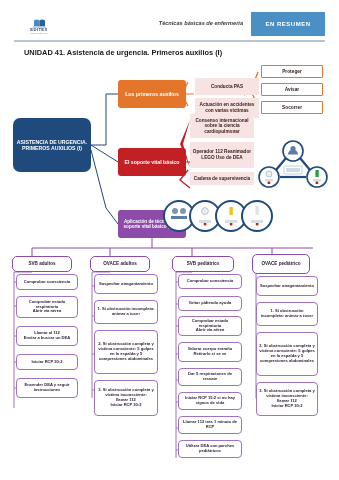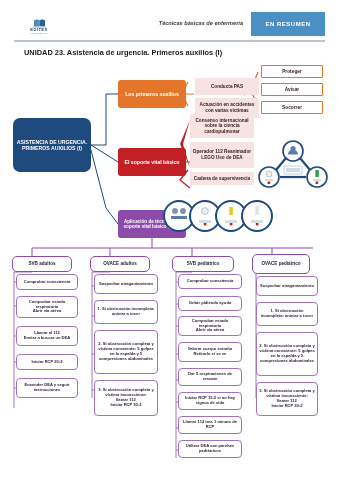--- a/index.html
+++ b/index.html
@@ -103,21 +103,21 @@
     </div>
     <div id="logo-text">EDITEX</div>
     <div id="logo-sub">www.editex.es</div>
   </div>
 
   <div id="header-tagline">Técnicas básicas de enfermería</div>
   <div id="header-badge">EN RESUMEN</div>
   <div id="header-rule"></div>
 </div>
 
-<div id="unit-title">UNIDAD 23. Asistencia de urgencia. Primeros auxilios (I)</div>
+<div id="unit-title">UNIDAD 41. Asistencia de urgencia. Primeros auxilios (I)</div>
 
 <div id="canvas">
 
   <svg class="lines">
 
     <path d="M91 87 L106 87 L106 36 L118 36" stroke="#1f4a7d" stroke-width="1" fill="none"></path>
     <path d="M91 87 L118 104" stroke="#1f4a7d" stroke-width="1" fill="none"></path>
     <path d="M91 92 L106 150 L118 166" stroke="#1f4a7d" stroke-width="1" fill="none"></path>
 
     <path d="M186 36 L194 36" stroke="#e3762a" stroke-width="1" fill="none"></path>

